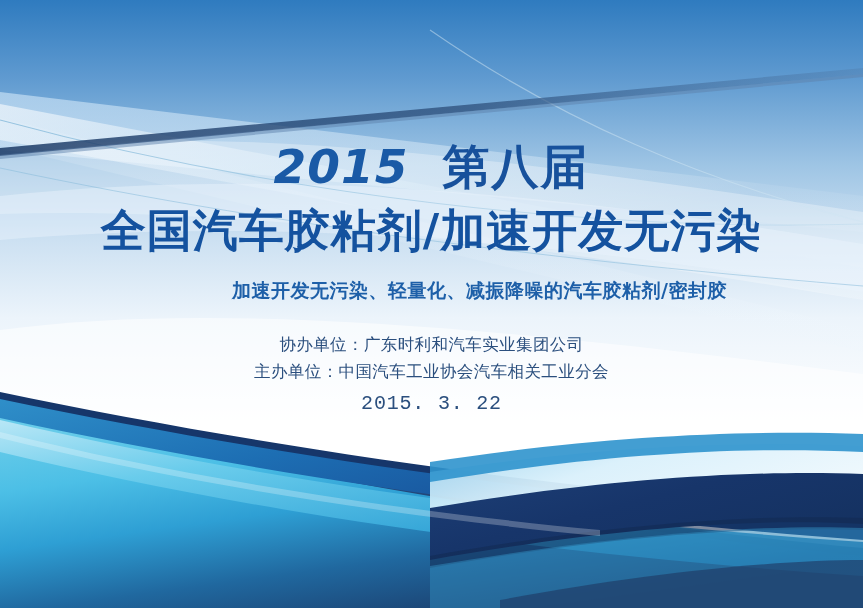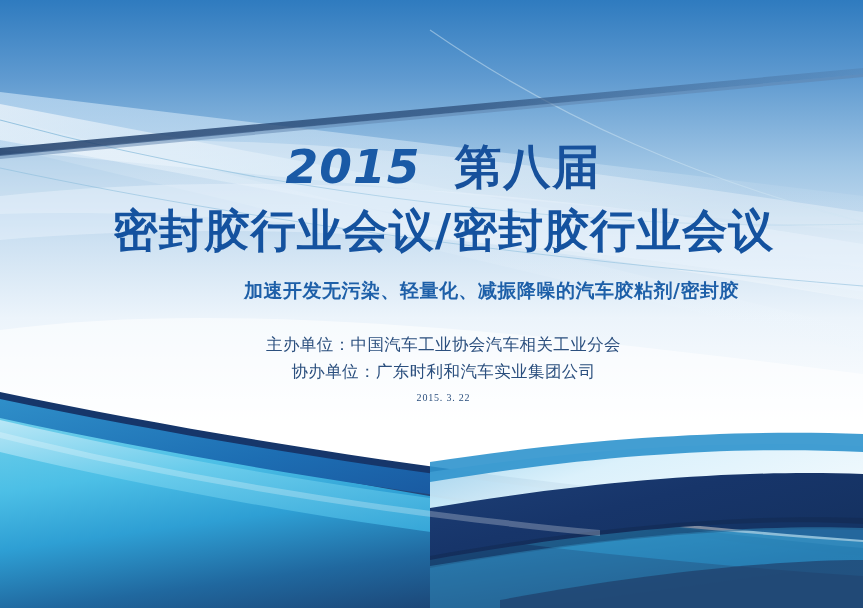--- a/index.html
+++ b/index.html
@@ -27,21 +27,20 @@
     display: block;
   }
 
   .text-layer {
     position: absolute;
     left: 0;
     top: 0;
     width: 738px;
     height: 608px;
     pointer-events: none;
-    margin-left: 12px;
   }
 
   .text-layer > * { pointer-events: auto; }
 
   
   .headline-row {
     position: absolute;
     top: 143px;
     left: 0;
     width: 863px;
@@ -114,22 +113,22 @@
   .org-line {
     font-family: "DejaVu Sans", "Liberation Sans", sans-serif;
     font-size: 16.5px;
     color: #2b4f7e;
     line-height: 1.62;
     white-space: nowrap;
     letter-spacing: 0.4px;
   }
   .event-date {
     margin-top: 7px;
-    font-family: Liberation Serif, serif;
-    font-size: 10px;
+    font-family: Liberation Mono, monospace;
+    font-size: 20px;
     color: #2b4f7e;
     letter-spacing: 0.8px;
     white-space: nowrap;
   }
 </style>
 </head>
 <body>
 
 <div id="poster">
 
@@ -255,24 +254,24 @@
 
     <path d="M0,432 C 200,482 430,514 600,530 L600,536 C430,520 200,488 0,438 Z" fill="#ffffff" opacity="0.25"></path>
   </svg>
 
   <div class="text-layer">
 
     <div class="headline-row">
       <span class="year-text">2015</span><span class="edition-text">第八届</span>
     </div>
 
-    <div class="main-title">密封胶行业会议/密封胶行业会议</div>
+    <div class="main-title">全国汽车胶粘剂/加速开发无污染</div>
 
     <div class="subtitle">加速开发无污染、轻量化、减振降噪的汽车胶粘剂/密封胶</div>
 
     <div class="organizers">
+      <div class="org-line">协办单位：广东时利和汽车实业集团公司</div>
       <div class="org-line">主办单位：中国汽车工业协会汽车相关工业分会</div>
-      <div class="org-line">协办单位：广东时利和汽车实业集团公司</div>
       <div class="event-date">2015. 3. 22</div>
     </div>
 
   </div>
 </div>
 
 </body></html>

